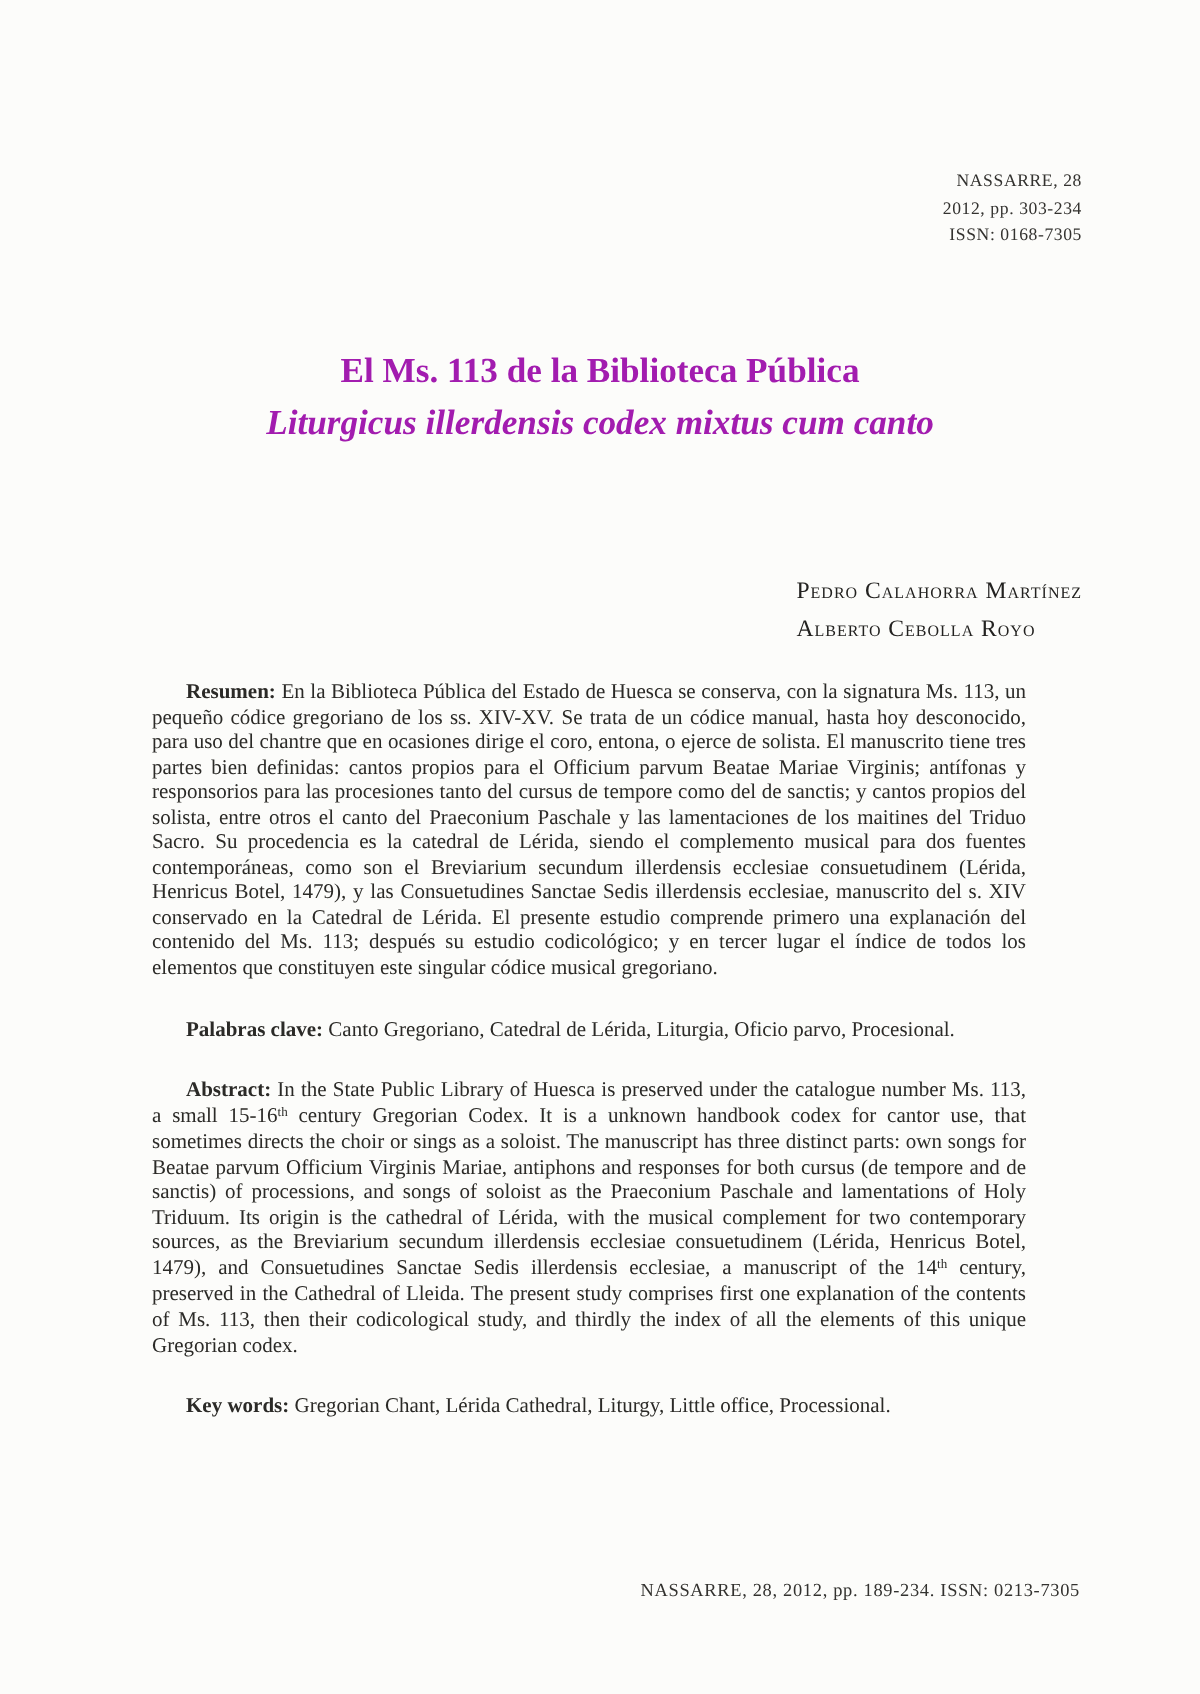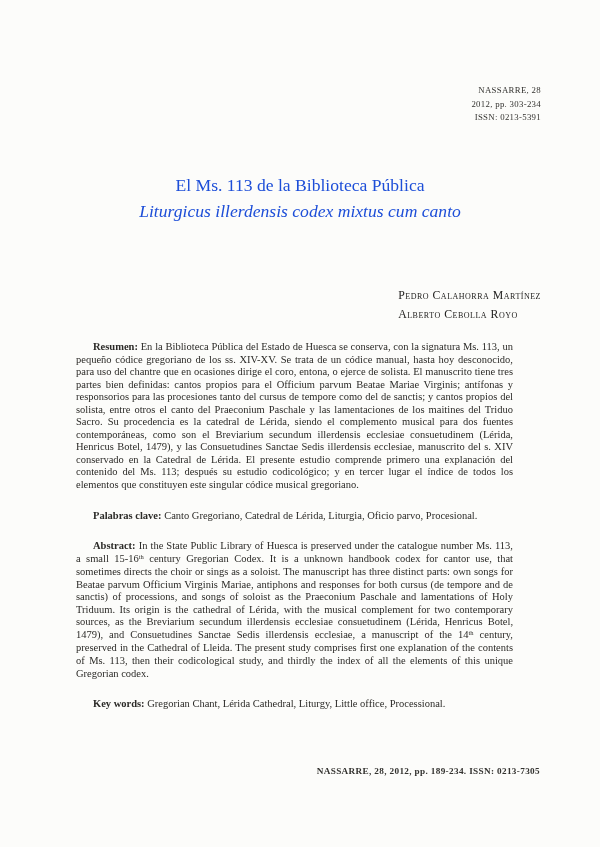--- a/index.html
+++ b/index.html
@@ -29,22 +29,22 @@
 
   
   .title-block {
     position: absolute;
     top: 173px;
     left: 60px;
     width: 480px;
     text-align: center;
     font-size: 17.6px;
     line-height: 25.8px;
-    font-weight: normal;
-    color: #1d4ed8;
+    font-weight: bold;
+    color: #a21caf;
   }
   .title-sub { font-style: italic; }
 
   
   .authors {
     position: absolute;
     top: 286px;
     right: 87px;
     text-align: left;
     font-size: 11.8px;
@@ -69,37 +69,36 @@
   .para + .para { margin-top: 18px; }
 
   .run-r  { font-style: normal; }
   .run-i  { }
   .run-bi { font-weight: bold; }
   .run-sup { font-size: 0.62em; position: relative; top: -0.42em; }
 
   
   .footer {
     position: absolute;
-    top: 766px;
+    top: 790px;
     right: 88px;
     font-size: 9.2px;
     letter-spacing: 0.35px;
     color: #33322f;
-    font-weight: bold;
   }
 </style>
 </head>
 <body>
 
 <div class="page" style="background: rgb(252, 252, 250); color: rgb(42, 41, 39);">
 
   <div class="masthead">
     <div>NASSARRE, 28</div>
     <div>2012, pp. 303-234</div>
-    <div>ISSN: 0213-5391</div>
+    <div>ISSN: 0168-7305</div>
   </div>
 
   <div class="title-block">
     <div>El Ms. 113 de la Biblioteca Pública</div>
     <div class="title-sub">Liturgicus illerdensis codex mixtus cum canto</div>
   </div>
 
   <div class="authors">
     <div>Pedro Calahorra Martínez</div>
     <div>Alberto Cebolla Royo</div>

